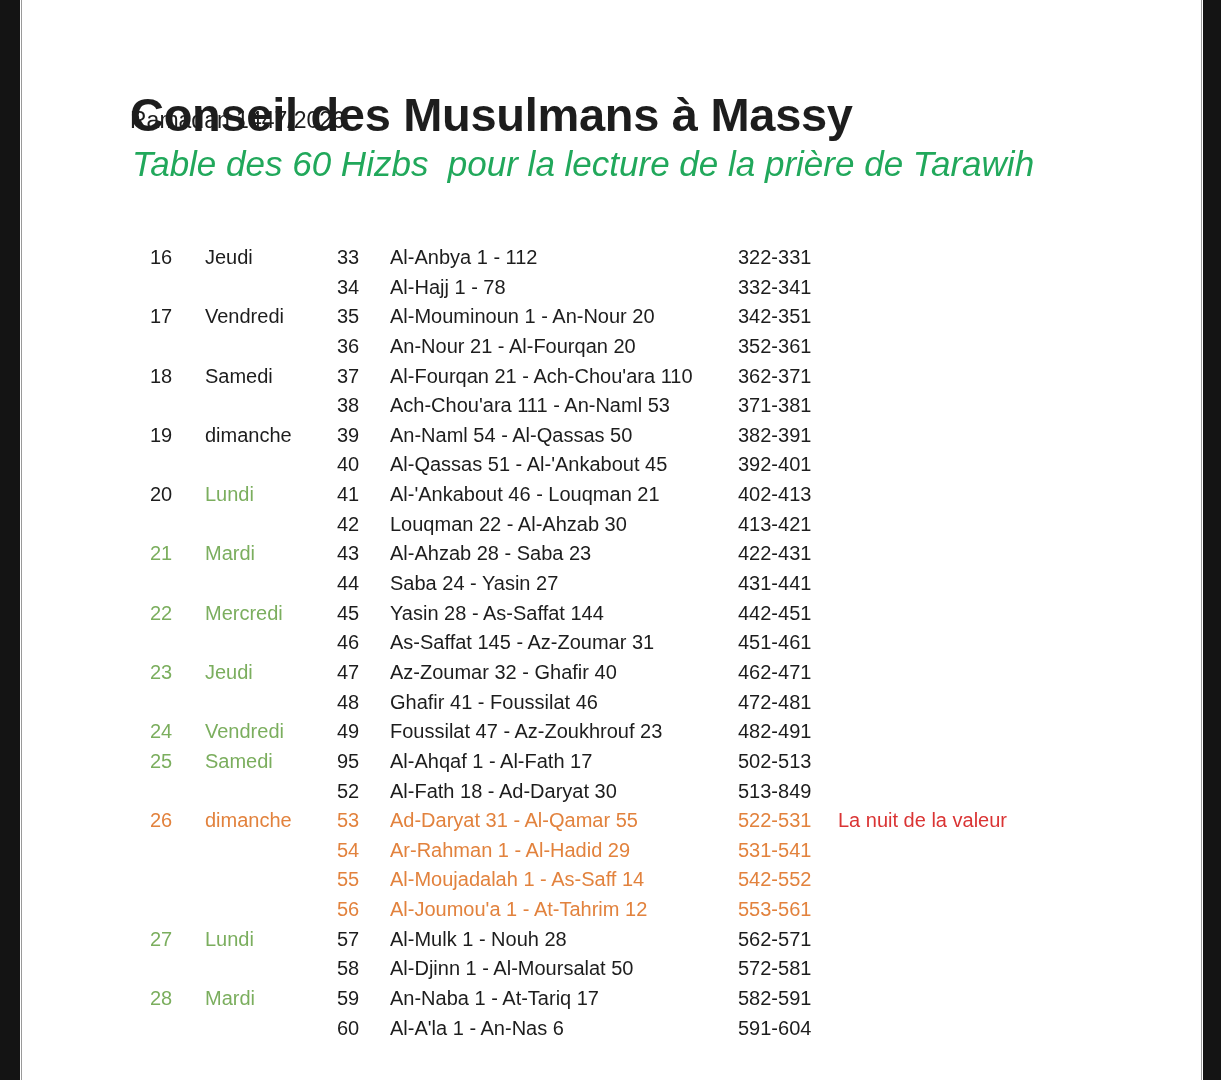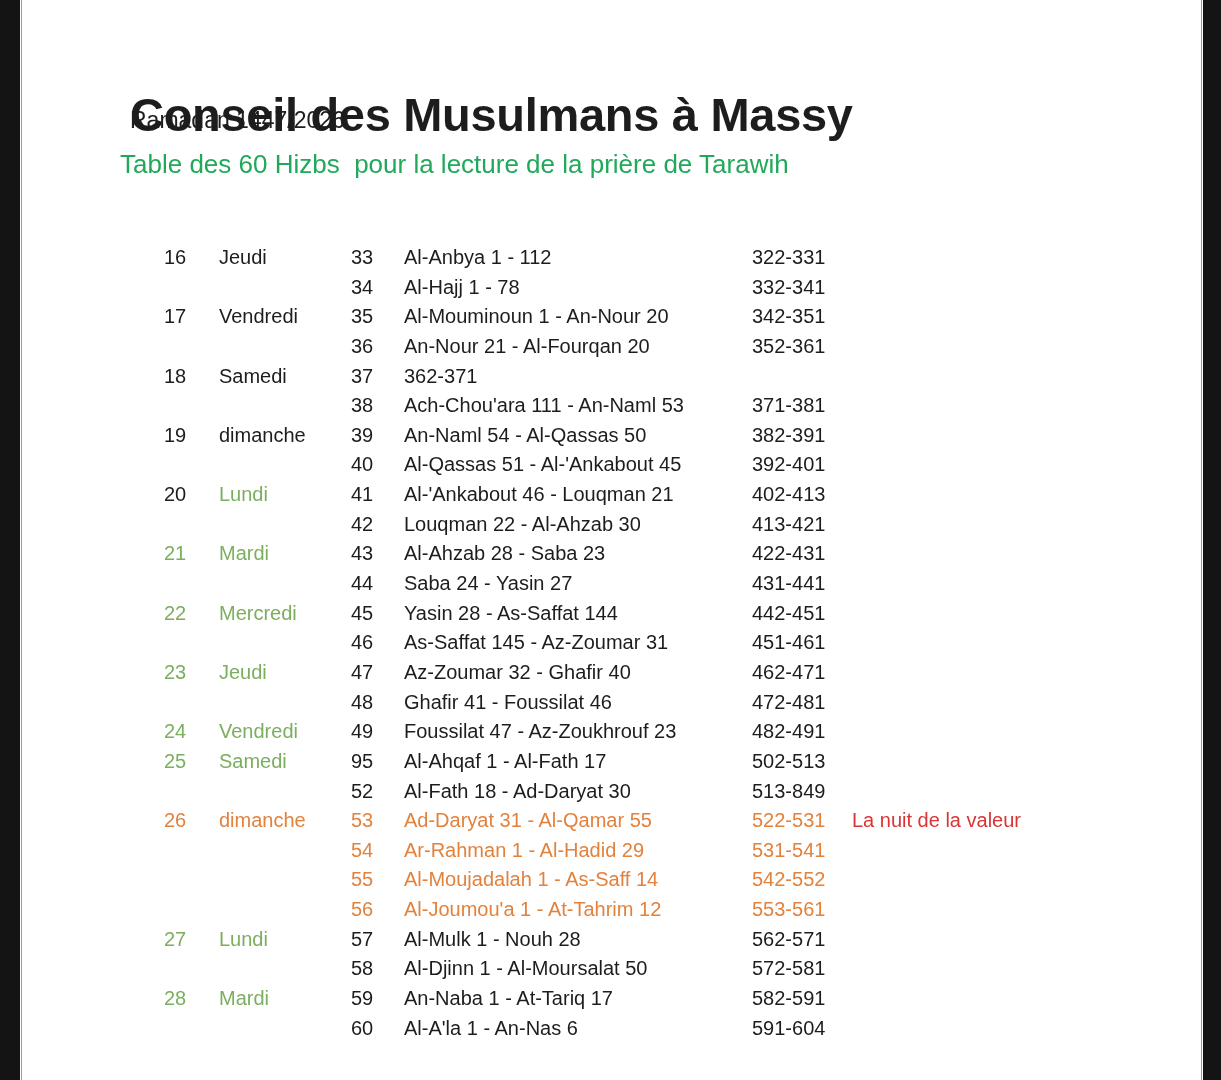--- a/index.html
+++ b/index.html
@@ -20,26 +20,26 @@
   .edge-line-right{left:1201px}
 
   .page-title{
     position:absolute;left:130px;top:62px;font-size:47px;line-height:44px;
     font-weight:bold;letter-spacing:-0.3px;white-space:nowrap;
   }
   .page-subtitle{
     position:absolute;left:130px;top:104px;font-size:23px;line-height:32px;white-space:nowrap;
   }
   .table-caption{
-    position:absolute;left:120px;top:147px;font-size:26px;line-height:34px;
-    color:var(--green-caption);white-space:pre;
+    position:absolute;left:132px;top:147px;font-size:35px;line-height:34px;
+    color:var(--green-caption);white-space:pre;font-style:italic;
   }
 
   .schedule{
-    position:absolute;left:164px;top:243px;width:1048px;font-size:20px;
+    position:absolute;left:150px;top:243px;width:1048px;font-size:20px;
   }
   .row{
     display:grid;
     grid-template-columns:55px 132px 53px 348px 100px 1fr;
     height:29.65px;line-height:29.65px;
   }
   .cell{white-space:nowrap;overflow:visible}
   .c-note{color:var(--red)}
   .tone-green{color:var(--green-day)}
   .tone-orange{color:var(--orange)}
@@ -90,20 +90,21 @@
     <div class="cell c-hizb">36</div>
     <div class="cell c-surah">An-Nour 21 - Al-Fourqan 20</div>
     <div class="cell c-pages">352-361</div>
     <div class="cell c-note"></div>
   </div>
 
   <div class="row">
     <div class="cell c-day">18</div>
     <div class="cell c-name">Samedi</div>
     <div class="cell c-hizb">37</div>
+    <div class="cell c-surah">Al-Fourqan 21 - Ach-Chou'ara 110</div>
     <div class="cell c-pages">362-371</div>
     <div class="cell c-note"></div>
   </div>
 
   <div class="row">
     <div class="cell c-day"></div>
     <div class="cell c-name"></div>
     <div class="cell c-hizb">38</div>
     <div class="cell c-surah">Ach-Chou'ara 111 - An-Naml 53</div>
     <div class="cell c-pages">371-381</div>

